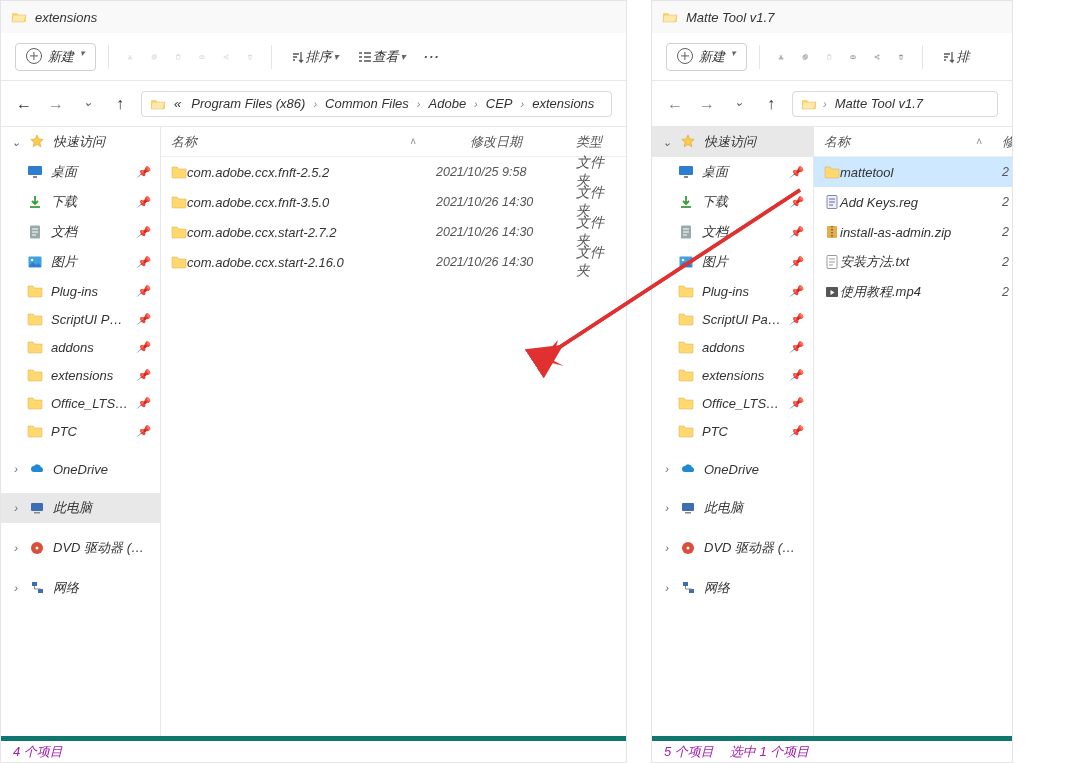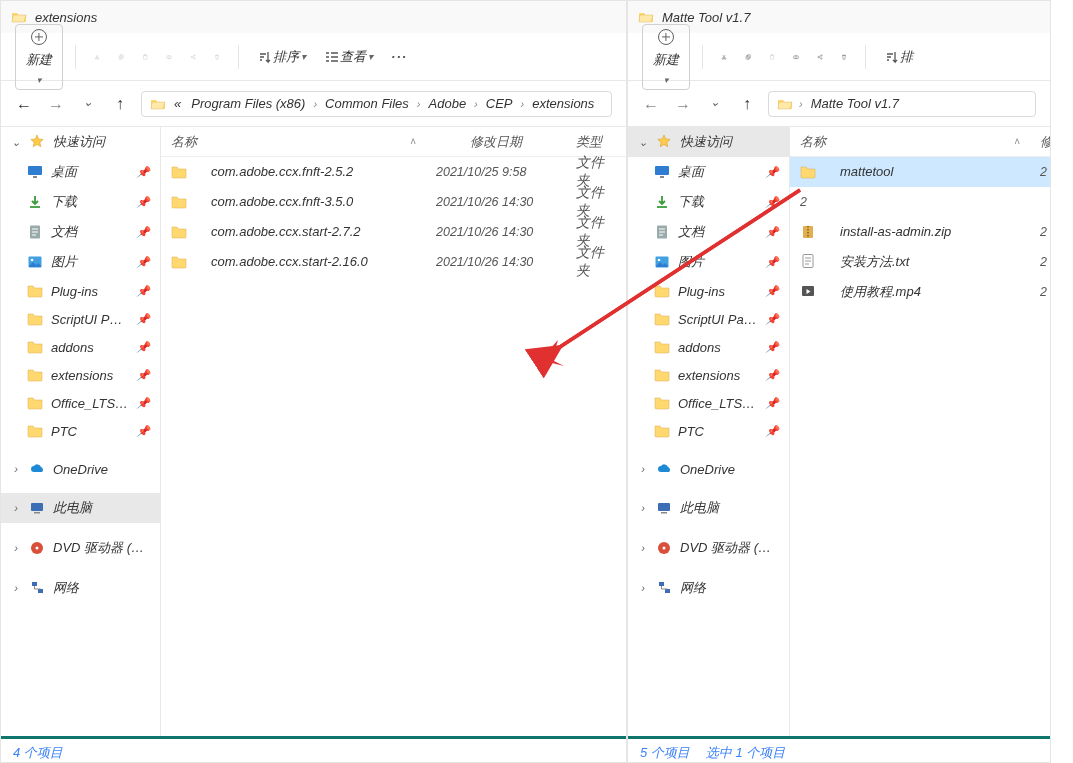--- a/index.html
+++ b/index.html
@@ -1,24 +1,24 @@
 <!DOCTYPE html>
 <html><head>
 <meta charset="utf-8">
 <style>
 * { box-sizing: border-box; margin: 0; padding: 0; font-family: "Segoe UI", "Microsoft YaHei", sans-serif; font-size: 13px; }
 body { display: flex; width: 1073px; height: 763px; background: #fff; overflow: hidden; position: relative; }
 .window { display: flex; flex-direction: column; border: 1px solid #e5e5e5; background: #fff; font-style: italic; }
 .window.left { width: 627px; }
-.window.right { width: 424px; }
+.window.right { width: 362px; margin-left: 24px; }
 .titlebar { height: 32px; display: flex; align-items: center; padding: 0 10px; gap: 8px; background: #f9f9f9; }
 .title-icon { width: 16px; height: 16px; }
 .titlebar .title { font-size: 13px; color: #333; }
 .toolbar { height: 48px; display: flex; align-items: center; padding: 0 14px; gap: 6px; border-bottom: 1px solid #e8e8e8; }
-.btn-new { display: flex; align-items: center; gap: 6px; padding: 4px 10px; border: 1px solid #d0d0d0; border-radius: 4px; cursor: pointer; color:#333;flex-direction:column; }
+.btn-new { display: flex; gap: 6px; padding: 4px 10px; border: 1px solid #d0d0d0; border-radius: 4px; cursor: pointer; color:#333; }
 .plus-circle { width:16px; height:16px; border:1.2px solid #606060; border-radius:50%; position:relative; }
 .plus-circle::before, .plus-circle::after { content:""; position:absolute; background:#606060; }
 .plus-circle::before { width:8px; height:1.2px; top:50%; left:50%; transform:translate(-50%,-50%); }
 .plus-circle::after { width:1.2px; height:8px; top:50%; left:50%; transform:translate(-50%,-50%); }
 .tool-icon { width: 18px; height: 18px; display:flex; align-items:center; justify-content:center; color:#888; padding:6px; border-radius:4px; }
 .tool-icon.disabled { opacity:.35; }
 .tool-icon svg { width:18px; height:18px; stroke:#666; fill:none; stroke-width:1.3; }
 .toolbar .sep { width:1px; height:24px; background:#e5e5e5; margin:0 6px; }
 .toolbar .labeled { display:flex; align-items:center; color:#333; padding:4px 6px; }
 .toolbar .labeled .chev { font-size:10px; color:#666; margin-left:2px; }
@@ -44,25 +44,25 @@
 .columns { display:flex; align-items:center; height:30px; border-bottom:1px solid #eee; color:#555; font-size:12px; }
 .col { padding:0 10px; }
 .col.name { flex:1; display:flex; align-items:center; gap:0; }
 .col.date { width:140px;text-align:center; }
 .col.type { width:60px; }
 .col.tight-date { width:16px; }
 .sort-ind { color:#888; font-size:10px; }
 .row { display:flex; align-items:center; height:30px; color:#333; }
 .row.selected { background:#cee8ff; }
 .row .cell { padding:0 10px; }
-.row .name { flex:1; display:flex; align-items:flex-start; gap:24px; }
+.row .name { flex:1; display:flex; align-items:center; gap:0; }
 .row .date { width:140px; color:#555; font-size:12.5px; }
 .row .type { width:60px; color:#555; font-size:14px; }
 .row .tight-date { width:16px; color:#555; font-size:12.5px; }
-.statusbar { height:26px; display:flex; align-items:flex-end; padding:0 12px; border-top:3px solid #0f766e; color:#3b82f6; gap:16px;}
+.statusbar { height:26px; display:flex; align-items:center; padding:0 12px; border-top:5px solid #0f766e; color:#a21caf; gap:16px;}
 .arrow-annotation { position:absolute; left:520px; top:180px; width:300px; height:200px; pointer-events:none; z-index:50; }
 .chev-down { font-size:9px; color:#666; }
 .small-icon { width:16px; height:16px; }
 .small-icon svg { width:16px; height:16px; }
 </style>
 </head>
 <body>
 
 <svg width="0" height="0" style="position:absolute">
 <defs>
@@ -672,20 +672,26 @@
           <div class="row selected">
     <div class="cell name">
               <span class="small-icon"><svg viewBox="0 0 16 16">
                   <use href="#svg-folder"></use>
                 </svg></span>
               <span>mattetool</span>
             </div>
     <div class="cell tight-date">2</div>
   </div>
           <div class="row ">
+    <div class="cell name">
+              <span class="small-icon"><svg viewBox="0 0 16 16">
+                  <use href="#svg-reg"></use>
+                </svg></span>
+              <span>Add Keys.reg</span>
+            </div>
     <div class="cell tight-date">2</div>
   </div>
           <div class="row ">
     <div class="cell name">
               <span class="small-icon"><svg viewBox="0 0 16 16">
                   <use href="#svg-zip"></use>
                 </svg></span>
               <span>install-as-admin.zip</span>
             </div>
     <div class="cell tight-date">2</div>

